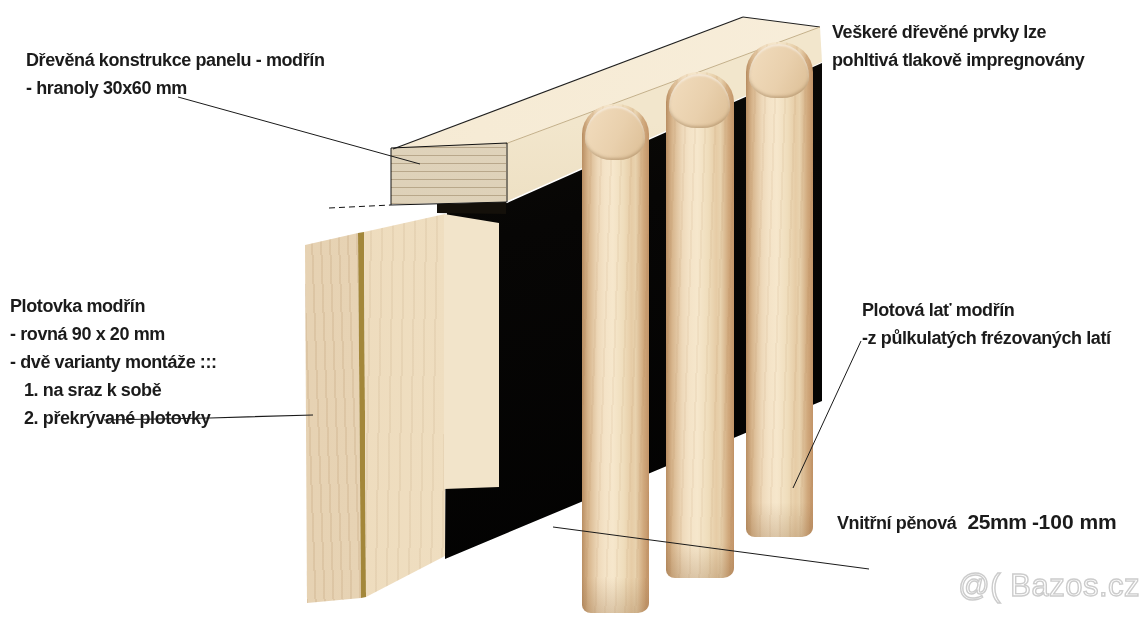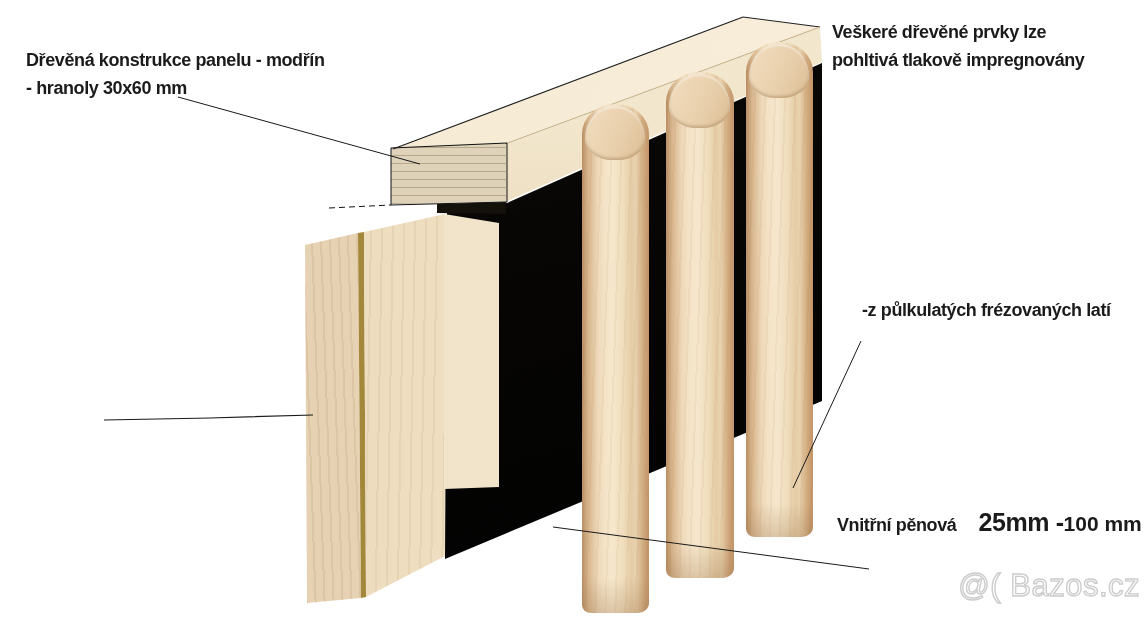--- a/index.html
+++ b/index.html
@@ -64,21 +64,21 @@
   .note{position:absolute;z-index:15;color:var(--text);font-weight:bold;font-size:18px;
     line-height:28px;letter-spacing:-0.4px;white-space:nowrap}
   .note span{display:block}
   .note .indent{padding-left:14px}
   .n-frame{left:26px;top:46px}
   .n-impreg{left:832px;top:18px}
   .n-board{left:10px;top:292px}
   .n-lath{left:862px;top:296px}
   .n-infill{left:837px;top:508px}
   .inline-row span{display:inline}
-  .size-bold{font-size:25px;font-weight:bold;margin-left:22px}
+  .size-bold{font-size:21px;font-weight:bold;margin-left:11px}
   .size-reg{font-size:21px;font-weight:700;letter-spacing:0}
 
   
   .watermark{position:absolute;right:8px;top:568px;z-index:20;font-size:31px;font-weight:normal;
     letter-spacing:.5px;color:rgba(255,255,255,0);-webkit-text-stroke:1.4px var(--watermark)}
   @supports not (-webkit-text-stroke:1px black){.watermark{color:#dddddd}}
 </style>
 </head>
 <body>
 
@@ -118,22 +118,30 @@
   <div class="note n-frame">
     <span>Dřevěná konstrukce panelu - modřín</span>
     <span>- hranoly 30x60 mm</span>
   </div>
 
   <div class="note n-impreg">
     <span>Veškeré dřevěné prvky lze</span>
     <span>pohltivá  tlakově impregnovány</span>
   </div>
 
+  <div class="note n-board">
+    <span>Plotovka  modřín</span>
+    <span>- rovná 90 x 20  mm</span>
+    <span>- dvě varianty montáže :::</span>
+    <span class="indent">1. na sraz k sobě</span>
+    <span class="indent">2. překrývané plotovky</span>
+  </div>
 
   <div class="note n-lath">
+    <span>Plotová lať modřín</span>
     <span>-z půlkulatých frézovaných latí</span>
   </div>
 
   <div class="note n-infill">
     <span class="inline-row"><span>Vnitřní pěnová</span><span class="size-bold">25mm -</span><span class="size-reg">100 mm</span></span>
   </div>
 
   <div class="watermark">@( Bazos.cz</div>
 
 </div>

